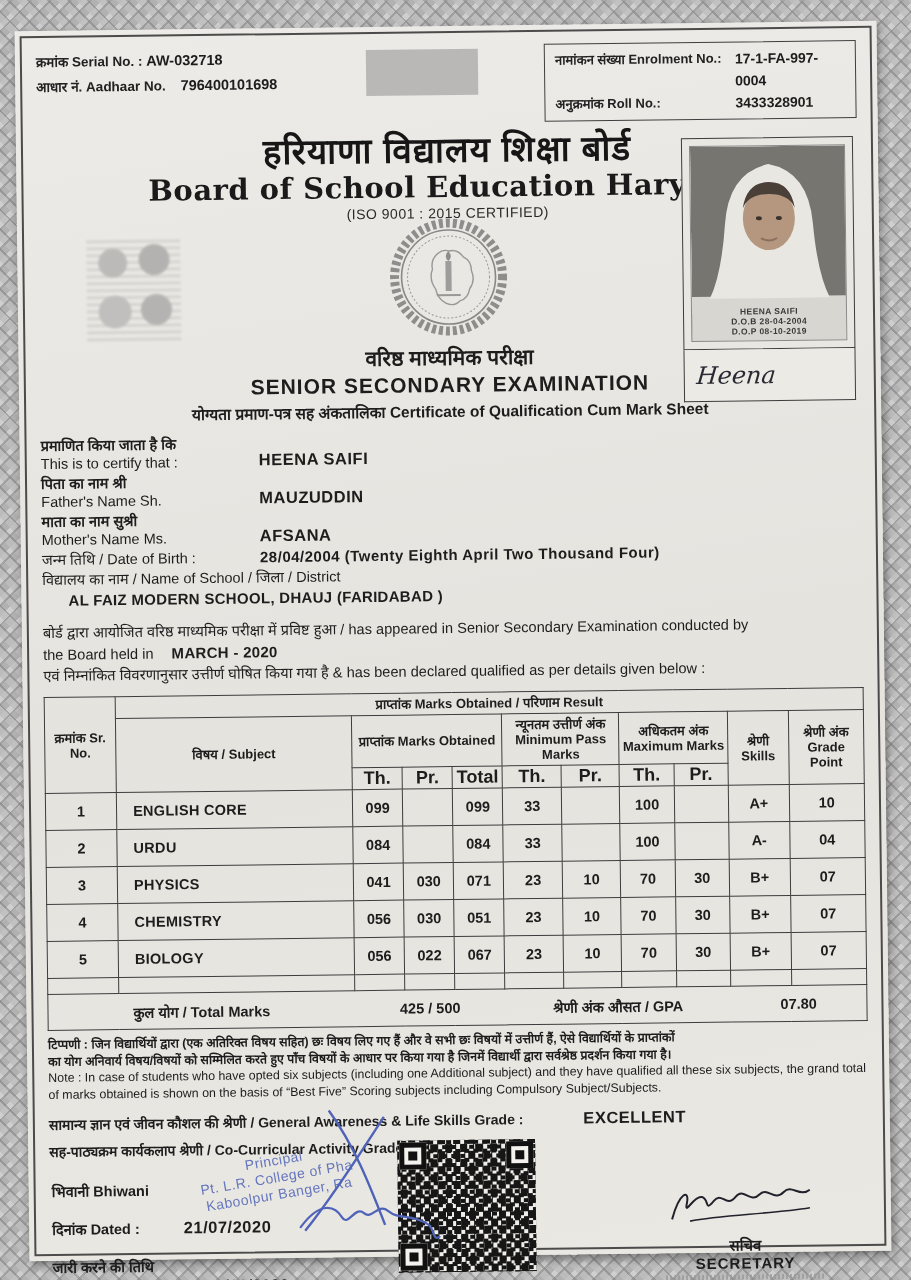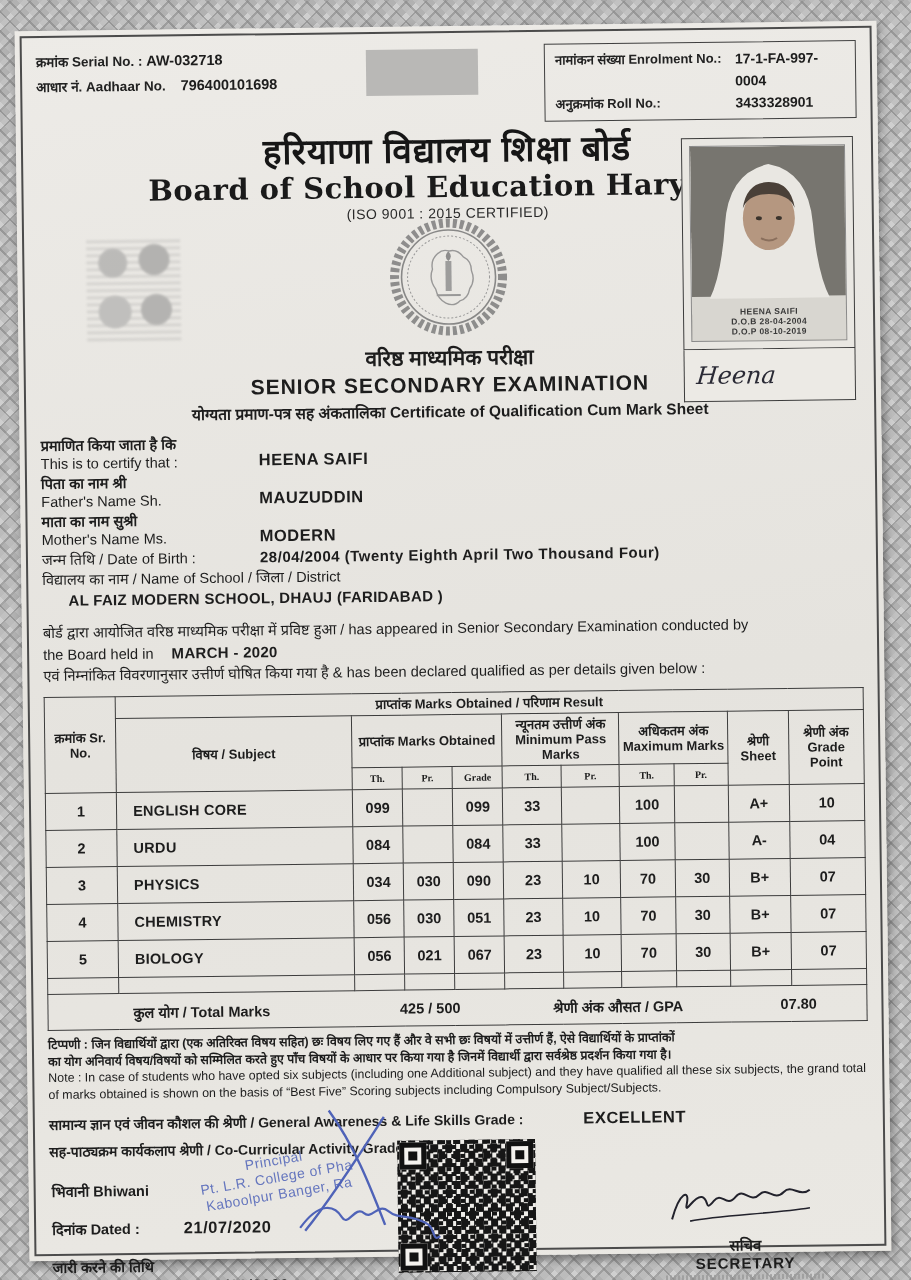--- a/index.html
+++ b/index.html
@@ -79,21 +79,21 @@
   .school-name { font-weight:bold; font-size:15px; margin:2px 0 0 26px; letter-spacing:.3px; }
 
   
   .para { margin-top:14px; font-size:14.6px; line-height:21px; }
   .held-row b { font-size:15px; margin-left:14px; letter-spacing:.3px; }
 
   
   table.marks { width:100%; border-collapse:collapse; margin-top:10px; table-layout:fixed; }
   table.marks th, table.marks td { border:1.4px solid #3d3d3d; text-align:center; vertical-align:middle; }
   table.marks thead th { font-size:13px; line-height:15px; font-weight:bold; padding:3px 1px; }
-  table.marks .subhead th { font-size:10px;font-family:Liberation Serif, serif; }
+  table.marks .subhead th { font-size:18px; }
   table.marks tbody td { font-size:14.5px; font-weight:bold; height:37px; }
   table.marks tbody td.subj { text-align:left; padding-left:16px; letter-spacing:.3px; }
   table.marks .spacer td { height:16px; border-top:none; }
   table.marks tfoot td { border-left:none; border-right:none; font-size:14.5px; height:36px; font-weight:bold; }
   table.marks tfoot td:first-child { border-left:1.4px solid #3d3d3d; }
   table.marks tfoot td:last-child { border-right:1.4px solid #3d3d3d; }
 
   
   .notes { margin-top:6px; font-size:12.4px; line-height:16.5px; color:#1c1c1c; }
   .notes .hi { font-weight:bold; }
@@ -220,21 +220,21 @@
           <div class="hi">पिता का नाम श्री</div>
           <div>Father's Name Sh.</div>
         </div>
         <div class="dvalue">MAUZUDDIN</div>
       </div>
       <div class="drow">
         <div class="dlabel">
           <div class="hi">माता का नाम सुश्री</div>
           <div>Mother's Name Ms.</div>
         </div>
-        <div class="dvalue">MODERN</div>
+        <div class="dvalue">AFSANA</div>
       </div>
       <div class="drow">
         <div class="dlabel" style="flex-basis:218px;">
           <span>जन्म तिथि / Date of Birth :</span>
         </div>
         <div class="dvalue small">28/04/2004 (Twenty Eighth April Two Thousand Four)</div>
       </div>
       <div class="school-line">विद्यालय का नाम / Name of School / जिला / District</div>
       <div class="school-name">AL FAIZ MODERN SCHOOL, DHAUJ (FARIDABAD )</div>
     </div>
@@ -265,27 +265,27 @@
       <thead>
         <tr>
           <th rowspan="3">क्रमांक Sr. No.</th>
           <th colspan="10">प्राप्तांक Marks Obtained / परिणाम Result</th>
         </tr>
         <tr>
           <th rowspan="2">विषय / Subject</th>
           <th colspan="3">प्राप्तांक Marks Obtained</th>
           <th colspan="2">न्यूनतम उत्तीर्ण अंक Minimum Pass Marks</th>
           <th colspan="2">अधिकतम अंक Maximum Marks</th>
-          <th rowspan="2">श्रेणी Sheet</th>
+          <th rowspan="2">श्रेणी Skills</th>
           <th rowspan="2">श्रेणी अंक Grade Point</th>
         </tr>
         <tr class="subhead">
           <th>Th.</th>
           <th>Pr.</th>
-          <th>Grade</th>
+          <th>Total</th>
           <th>Th.</th>
           <th>Pr.</th>
           <th>Th.</th>
           <th>Pr.</th>
         </tr>
       </thead>
       <tbody>
         <tr>
           <td>1</td>
           <td class="subj">ENGLISH CORE</td>
@@ -308,23 +308,23 @@
           <td>33</td>
           <td></td>
           <td>100</td>
           <td></td>
           <td>A-</td>
           <td>04</td>
         </tr>
         <tr>
           <td>3</td>
           <td class="subj">PHYSICS</td>
-          <td>034</td>
+          <td>041</td>
           <td>030</td>
-          <td>090</td>
+          <td>071</td>
           <td>23</td>
           <td>10</td>
           <td>70</td>
           <td>30</td>
           <td>B+</td>
           <td>07</td>
         </tr>
         <tr>
           <td>4</td>
           <td class="subj">CHEMISTRY</td>
@@ -335,21 +335,21 @@
           <td>10</td>
           <td>70</td>
           <td>30</td>
           <td>B+</td>
           <td>07</td>
         </tr>
         <tr>
           <td>5</td>
           <td class="subj">BIOLOGY</td>
           <td>056</td>
-          <td>021</td>
+          <td>022</td>
           <td>067</td>
           <td>23</td>
           <td>10</td>
           <td>70</td>
           <td>30</td>
           <td>B+</td>
           <td>07</td>
         </tr>
         <tr class="spacer">
           <td></td>

